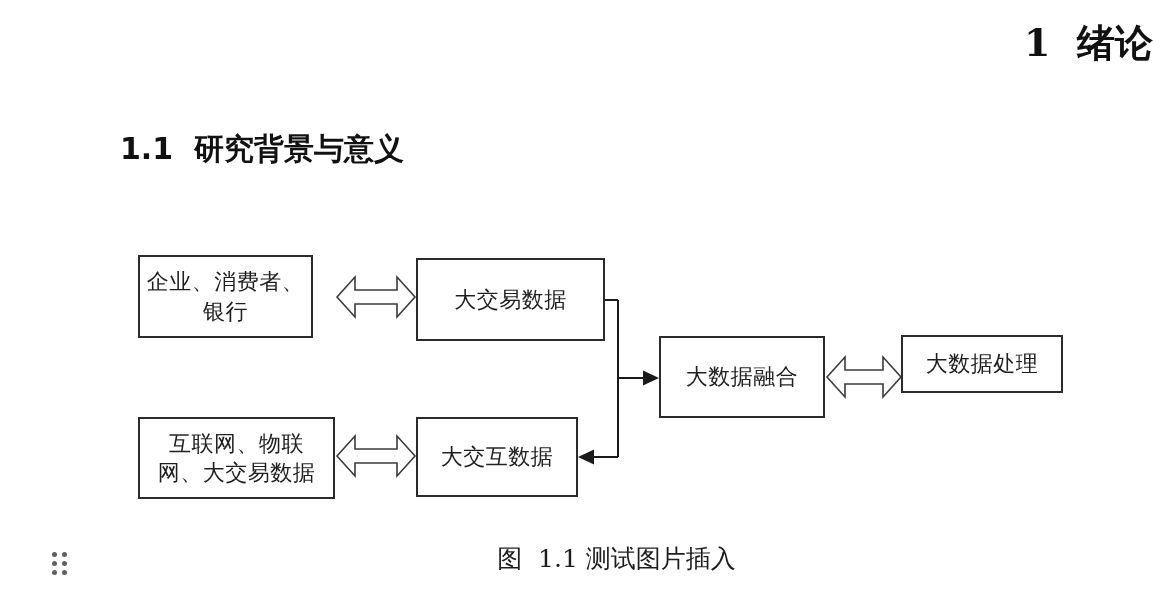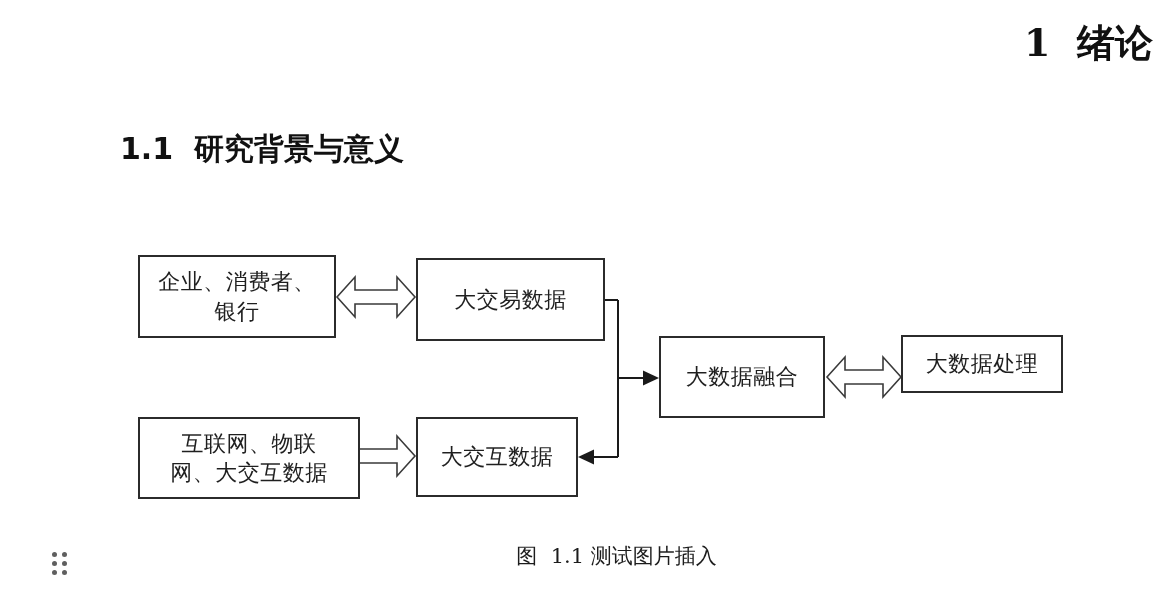--- a/index.html
+++ b/index.html
@@ -50,42 +50,42 @@
     justify-content: center;
     font-family: "DejaVu Serif", "Liberation Serif", serif;
     font-size: 22px;
     line-height: 1.32;
     letter-spacing: 0.5px;
     color: #1f1f1f;
     text-align: center;
   }
   .dbox span { display: block; }
 
-  .box-1 { left: 138px; top: 255px; width: 198px; height: 83px; }
+  .box-1 { left: 138px; top: 255px; width: 175px; height: 83px; }
   .box-2 { left: 416px; top: 258px; width: 189px; height: 83px; }
-  .box-3 { left: 138px; top: 417px; width: 222px; height: 82px; }
+  .box-3 { left: 138px; top: 417px; width: 197px; height: 82px; }
   .box-4 { left: 416px; top: 417px; width: 162px; height: 80px; }
   .box-5 { left: 659px; top: 336px; width: 166px; height: 82px; }
   .box-6 { left: 901px; top: 335px; width: 162px; height: 58px; }
 
   .connector-svg {
     position: absolute;
     left: 0; top: 0; width: 1153px; height: 593px;
     pointer-events: none;
   }
   .conn-line { stroke: #1a1a1a; stroke-width: 2; fill: none; }
   .conn-head { fill: #1a1a1a; stroke: none; }
   .dbl-arrow { fill: #ffffff; stroke: #3a3a3a; stroke-width: 1.6; stroke-linejoin: miter; }
 
   .figure-caption {
     position: absolute;
     left: 80px; top: 542px; width: 1073px;
     text-align: center;
     font-family: "DejaVu Serif", "Liberation Serif", serif;
-    font-size: 21px;
+    font-size: 25px;
     white-space: pre;
     color: #1c1c1c;
   }
 
   .drag-handle {
     position: absolute;
     left: 52px; top: 552px;
     display: grid;
     grid-template-columns: repeat(2, 5px);
     grid-auto-rows: 5px;
@@ -131,21 +131,21 @@
     <span>企业、消费者、</span>
     <span>银行</span>
   </div>
 
   <div class="dbox box-2">
     <span>大交易数据</span>
   </div>
 
   <div class="dbox box-3">
     <span>互联网、物联</span>
-    <span>网、大交互数据</span>
+    <span>网、大交易数据</span>
   </div>
 
   <div class="dbox box-4">
     <span>大交互数据</span>
   </div>
 
   <div class="dbox box-5">
     <span>大数据融合</span>
   </div>
 

